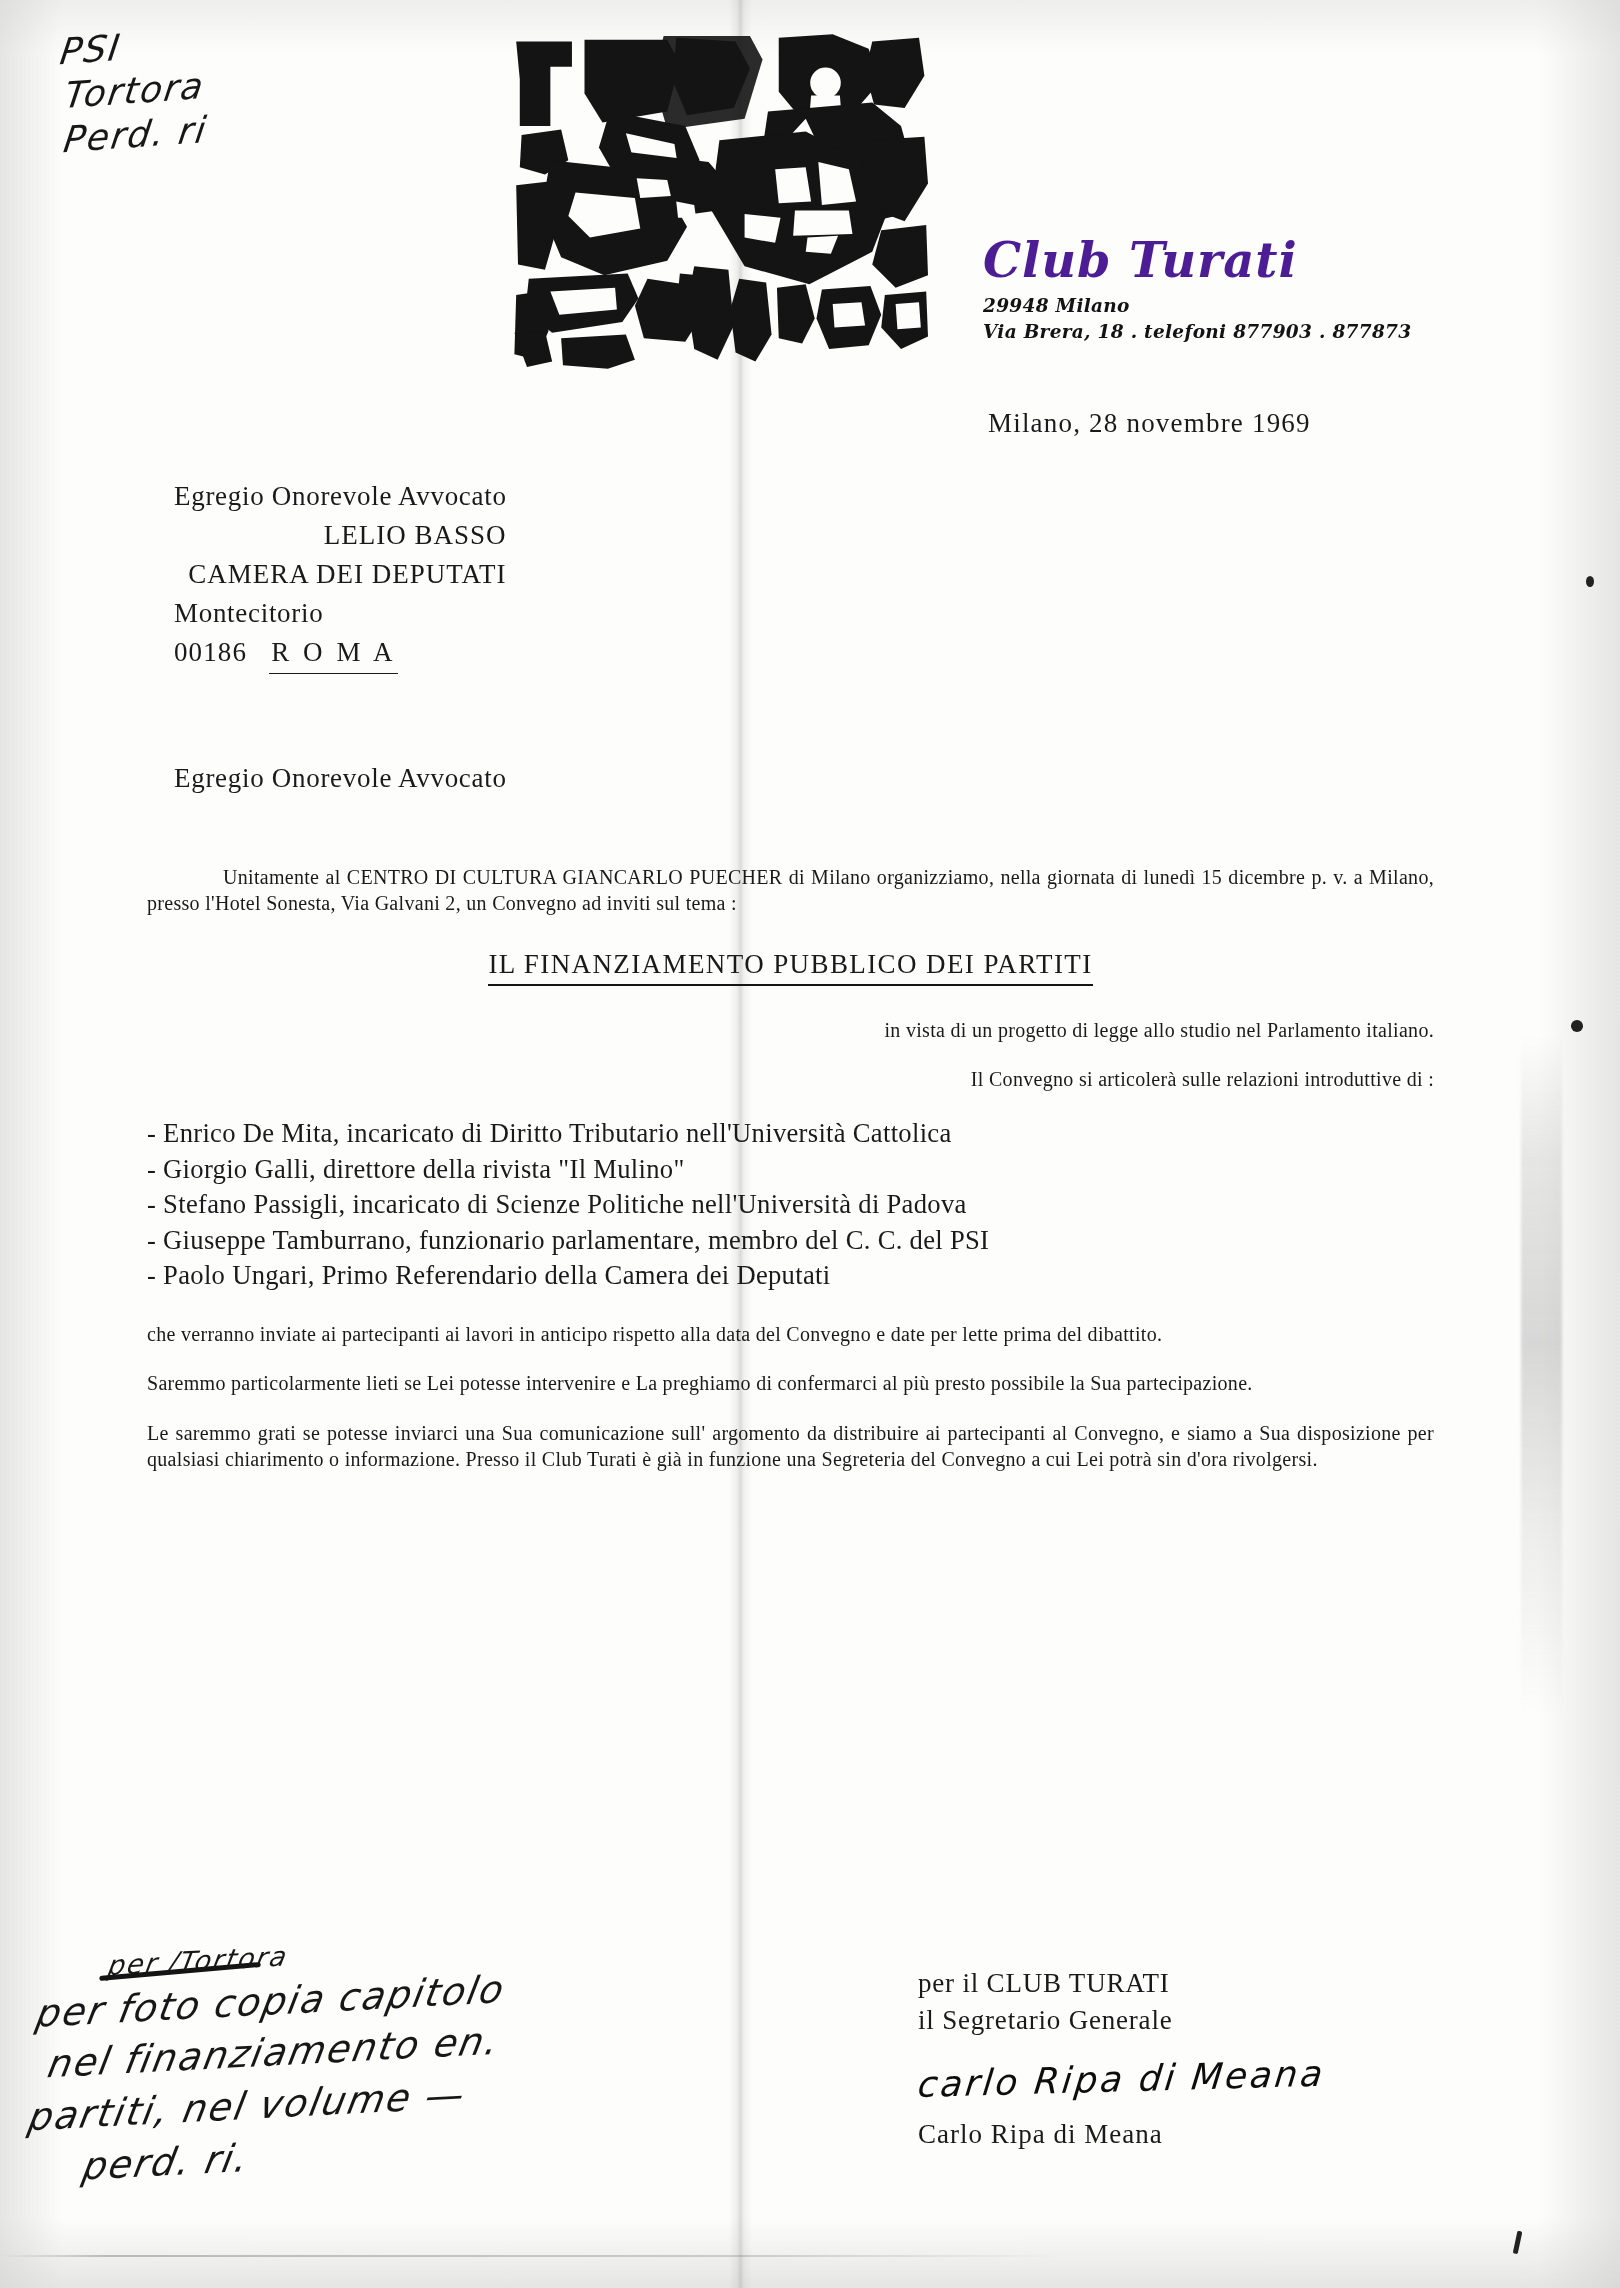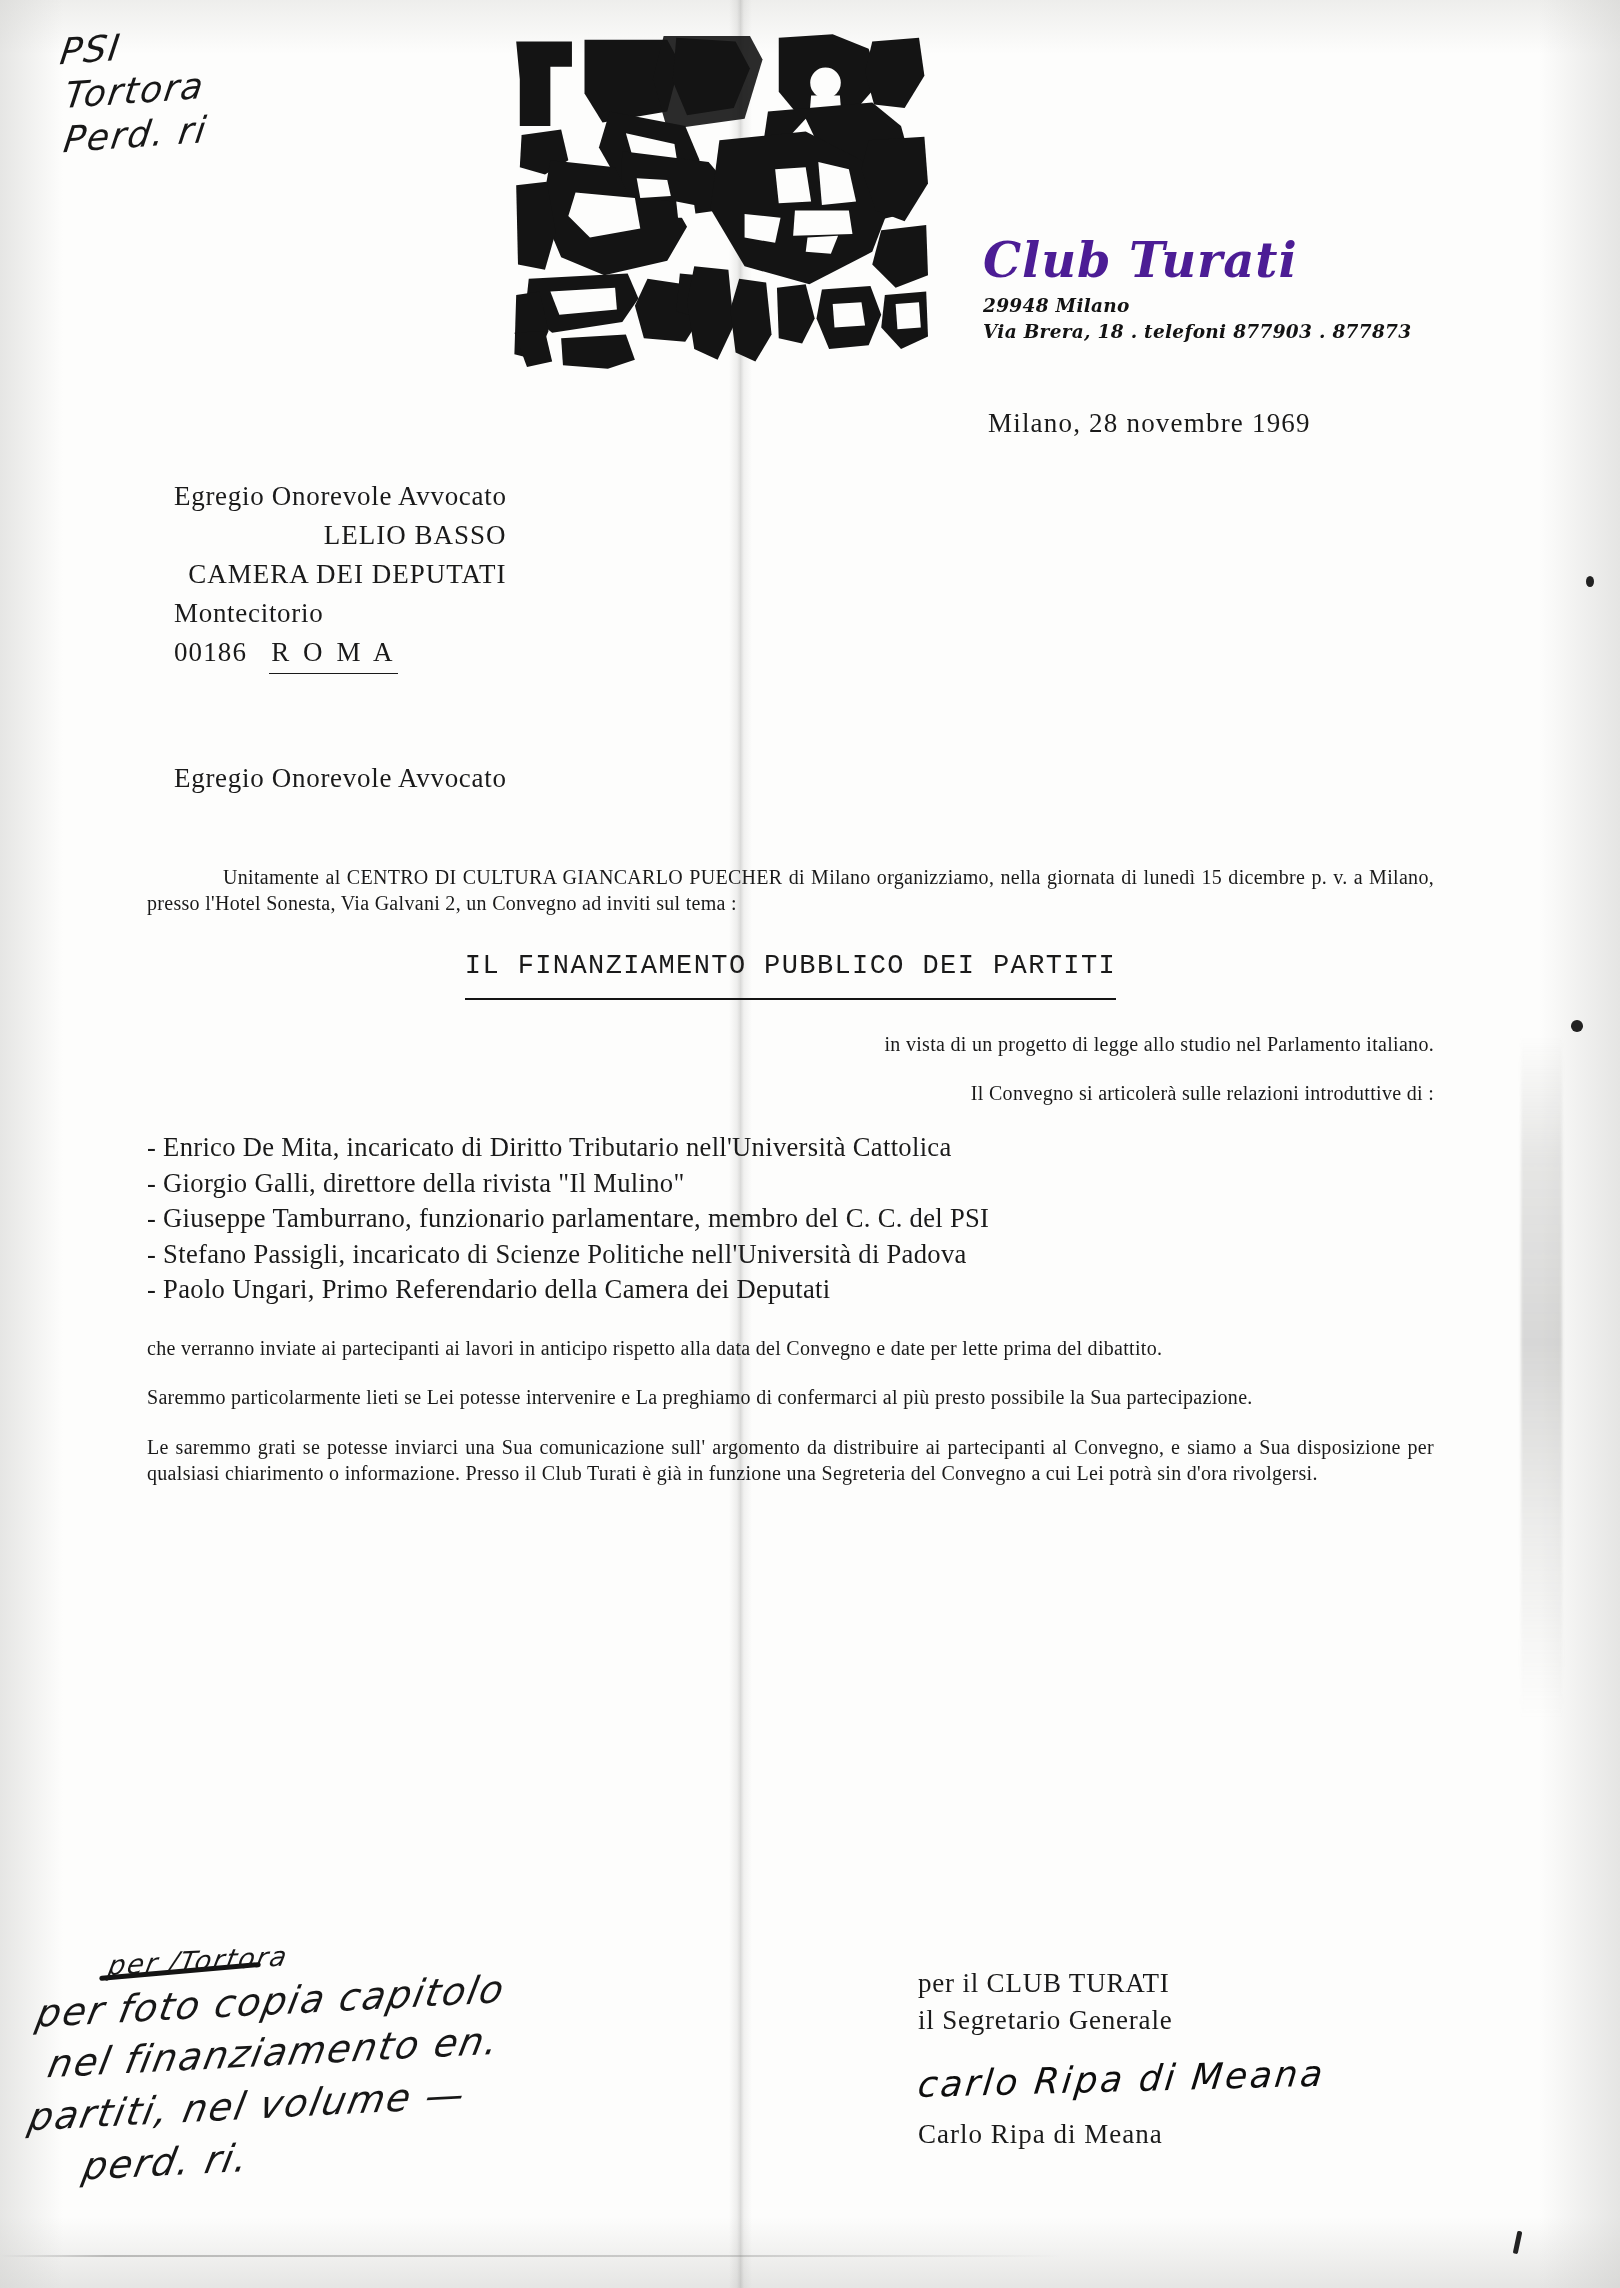--- a/index.html
+++ b/index.html
@@ -170,22 +170,21 @@
   .conv-title {
     margin: 31px 0 31px 0 !important;
     text-align: center !important;
     text-indent: 0 !important;
     letter-spacing: 1.4px !important;
     font-size: 27px !important;
   }
   .conv-title span {
     display: inline-block;
     border-bottom: 2.3px solid #151515;
-    padding-bottom: 14px;
-    font-family: Liberation Mono, monospace;
+    padding-bottom: 2px;
   }
 
   .speakers {
     margin: 0 0 27px 0;
     padding: 0;
     list-style: none;
   }
   .speakers li {
     font-size: 26.6px;
     line-height: 1.34;
@@ -349,22 +348,22 @@
 
     <p class="conv-title"><span>IL  FINANZIAMENTO PUBBLICO DEI PARTITI</span></p>
 
     <p class="nojust">in vista di un progetto di legge allo studio nel Parlamento italiano.</p>
 
     <p class="nojust">Il Convegno si articolerà sulle relazioni introduttive di :</p>
 
     <ul class="speakers">
       <li>- Enrico De Mita, incaricato di Diritto Tributario nell'Università Cattolica</li>
       <li>- Giorgio Galli, direttore della rivista "Il Mulino"</li>
+      <li>- Stefano Passigli, incaricato di Scienze Politiche nell'Università di Padova</li>
       <li>- Giuseppe Tamburrano, funzionario parlamentare, membro del C. C. del PSI</li>
-      <li>- Stefano Passigli, incaricato di Scienze Politiche nell'Università di Padova</li>
       <li>- Paolo Ungari, Primo Referendario della Camera dei Deputati</li>
     </ul>
 
     <p>che verranno inviate ai partecipanti ai lavori in anticipo rispetto alla data del Convegno e date per lette prima del dibattito.</p>
     <p>Saremmo particolarmente lieti se Lei potesse intervenire e La preghiamo  di confermarci al più presto possibile la Sua partecipazione.</p>
     <p>Le saremmo grati se potesse inviarci una Sua comunicazione sull' argomento da distribuire ai partecipanti al Convegno, e siamo a  Sua disposizione   per qualsiasi chiarimento o informazione.  Presso il Club Turati è già in funzione una Segreteria del Convegno a cui Lei potrà sin d'ora rivolgersi.</p>
   </div>
 
   <div class="tw closing">
     <div class="line">per il CLUB TURATI</div>

